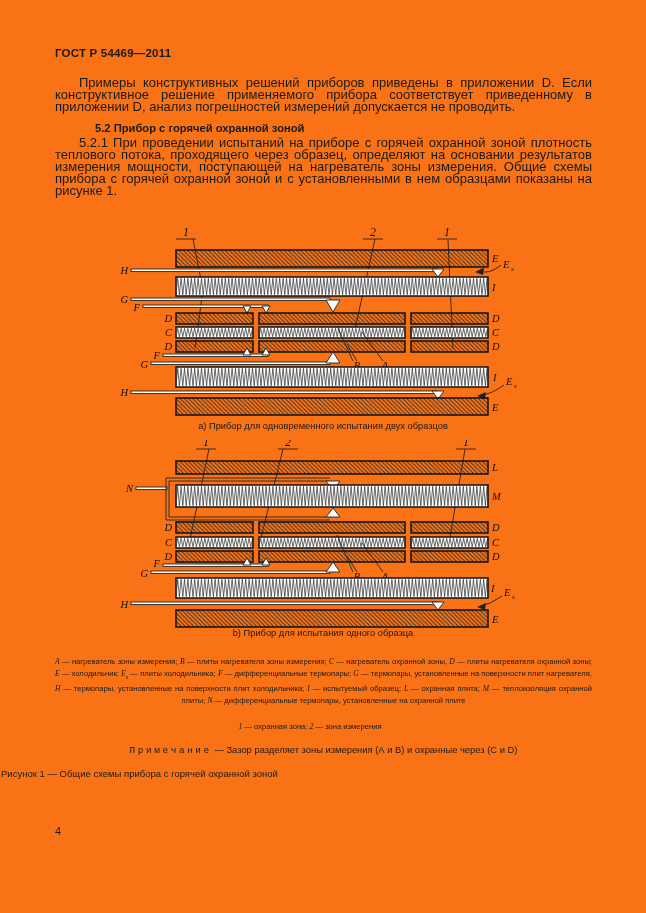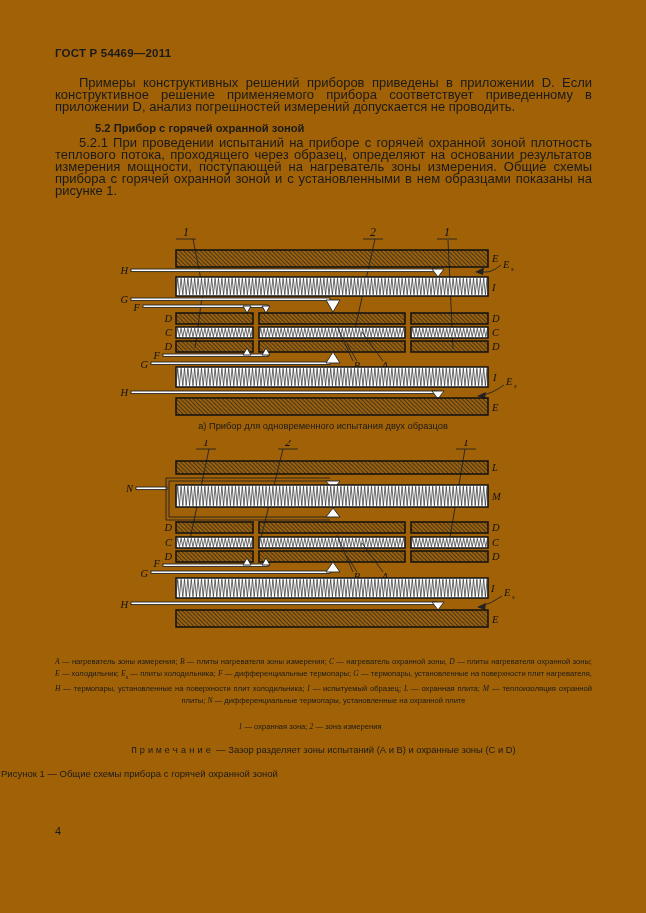--- a/index.html
+++ b/index.html
@@ -1,16 +1,16 @@
 <!DOCTYPE html>
 <html><head>
 <meta charset="utf-8">
 <style>
   html,body{margin:0;padding:0;background:#e8e8e8;}
-  .page{position:relative;width:646px;height:913px;background:#a16207;overflow:hidden;
+  .page{position:relative;width:646px;height:913px;background:#f97316;overflow:hidden;
         font-family:"Liberation Sans",sans-serif;color:#1a1a1a;}
   .hdr{position:absolute;left:55px;top:47px;font-size:11.5px;font-weight:bold;letter-spacing:.2px;}
   .body-par{position:absolute;left:55px;width:537px;font-size:13px;line-height:12px;
             text-align:justify;text-indent:24px;}
   .p1{top:77px;}
   .h52{position:absolute;left:71px;top:122px;width:537px;font-size:11.2px;font-weight:bold;text-indent:24px;}
   .p521{top:137px;}
   svg{position:absolute;left:0;}
   .svg-a{top:225px;}
   .svg-b{top:440px;}
@@ -269,27 +269,28 @@
     <g>
       <text class="lbl" x="128" y="608" text-anchor="end">H</text>
       <rect class="lead" x="131" y="602" width="306" height="2.6"></rect>
       <polygon class="arr" points="432,602 444,602 438,610"></polygon>
     </g>
 
     <rect class="bar" x="176" y="610" width="312" height="17"></rect>
     <text class="lbl" x="492" y="623">E</text>
   </svg>
 
+  <div class="cap cap-b">b) Прибор для испытания одного образца</div>
 
   <div class="legend" id="legend"><span><i>A</i> — нагреватель зоны измерения;</span> <span><i>B</i> — плиты нагревателя зоны измерения;</span> <span><i>C</i> — нагреватель охранной зоны,</span> <span><i>D</i> — плиты нагревателя охранной зоны;</span> <span><i>E</i> — холодильник;</span> <span><i>E</i><sub><i>s</i></sub> — плиты холодильника;</span> <span><i>F</i> — дифференциальные термопары;</span> <span><i>G</i> — термопары, установленные на поверхности плит нагревателя,</span> <span><i>H</i> — термопары, установленные на поверхности плит холодильника;</span> <span><i>I</i> — испытуемый образец;</span> <span><i>L</i> — охранная плита;</span> <span><i>M</i> — теплоизоляция охранной плиты;</span> <span><i>N</i> — дифференциальные термопары, установленные на охранной плите</span> </div>
 
   <div class="zones" id="zones"><span><i>1</i> — охранная зона;</span> <span><i>2</i> — зона измерения</span> </div>
 
   <div class="note">
     <span class="sp">Примечание</span>
     <span>—</span>
-    <span>Зазор разделяет зоны испытаний (А и В) и охранные зоны (С и D)</span>
+    <span>Зазор разделяет зоны измерения (А и В) и охранные через (С и D)</span>
   </div>
 
   <div class="figcap">Рисунок 1 — Общие схемы прибора  с горячей охранной зоной</div>
 
   <div class="pagenum">4</div>
 </div>
 
 </body></html>

